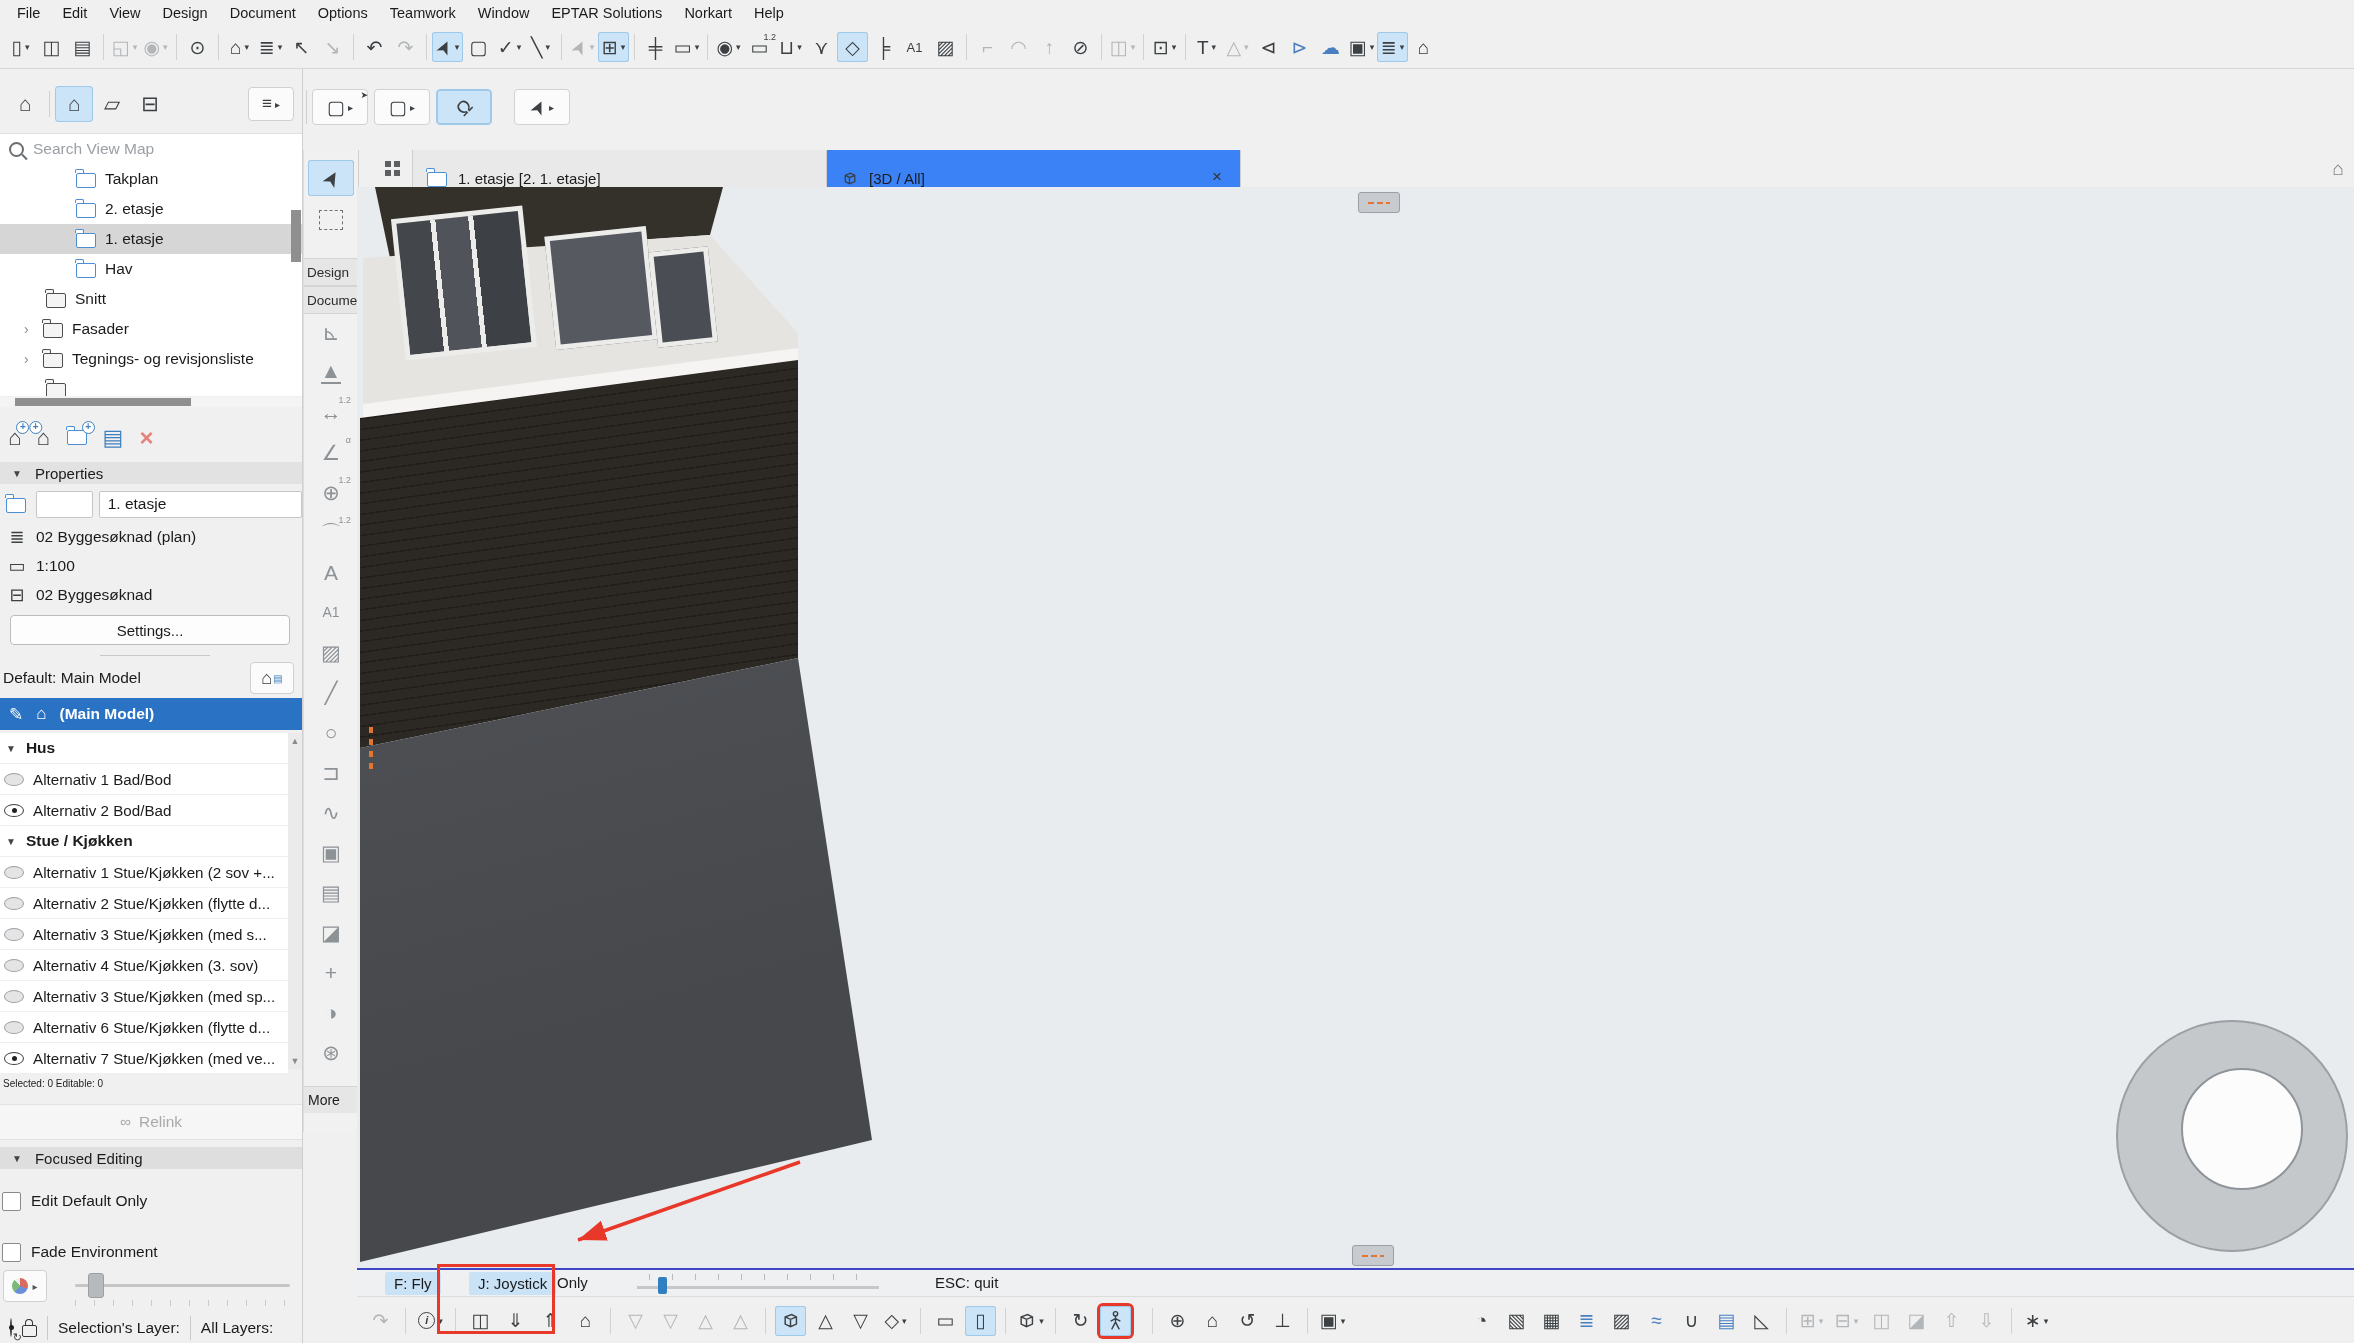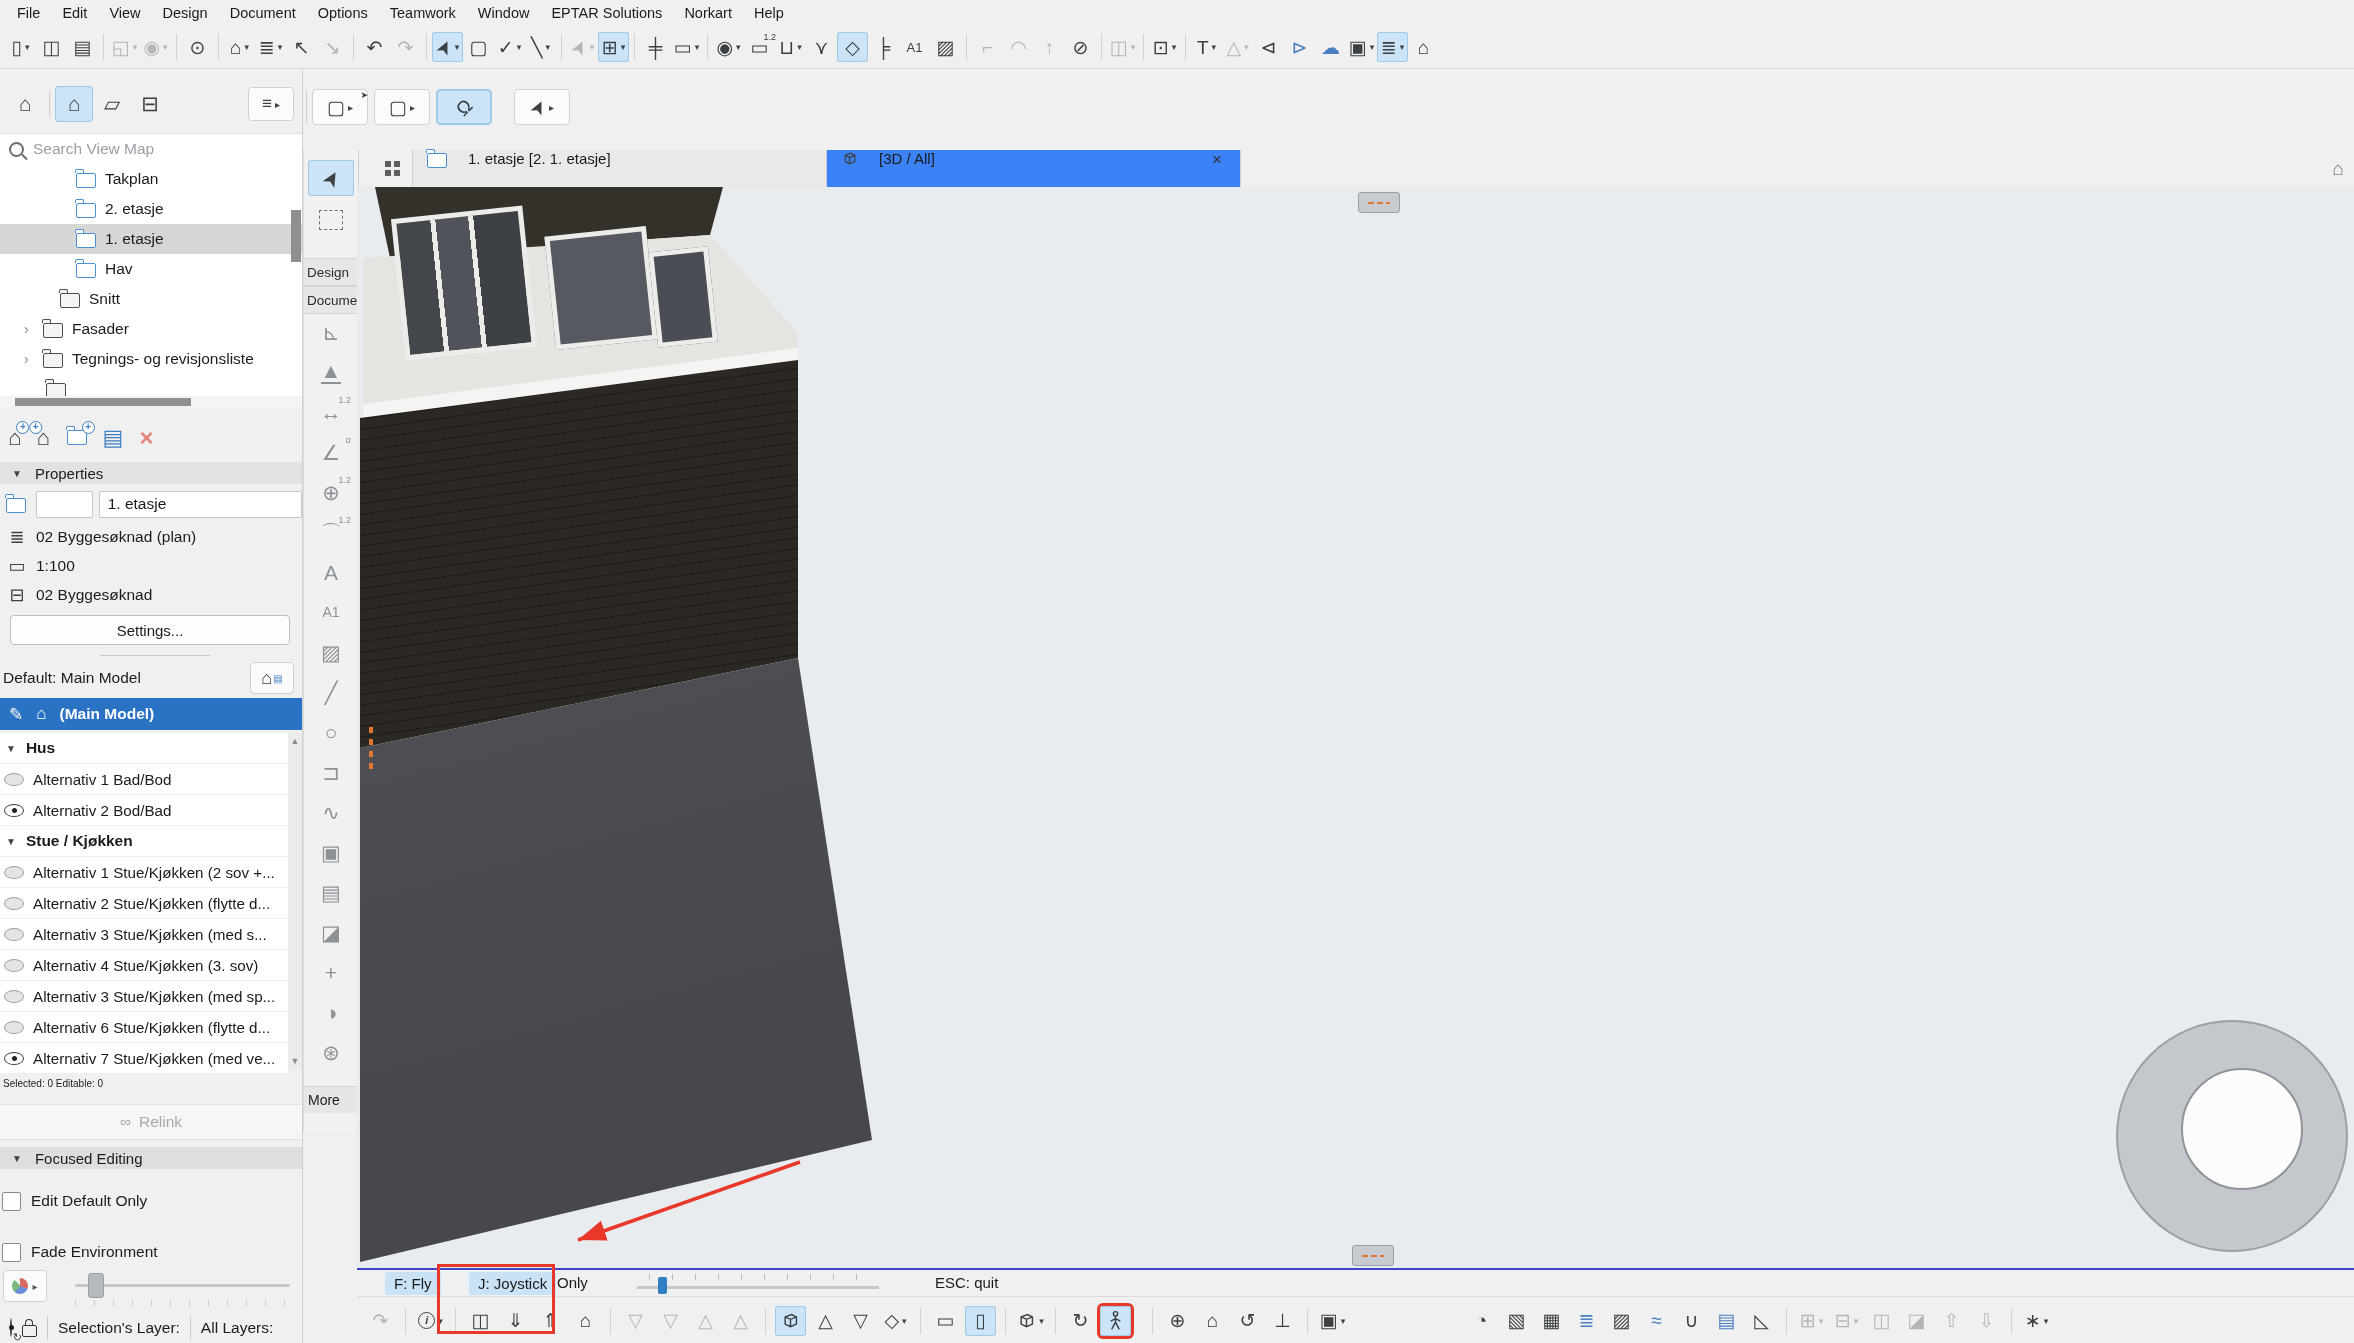--- a/index.html
+++ b/index.html
@@ -127,21 +127,21 @@
   .minitb .tbtn.sel{background:#cbe4f8;border-color:#9fc9e8}
   .minitb .tbtn .dd{font-size:10px}
   .minitb .tgap{width:8px}
   .mtsep{position:absolute;left:-6px;top:2px;width:1px;height:34px;background:#cfcfcf}
   
   .tabbar{position:absolute;left:357px;top:150px;right:0;height:37px;background:#f0f0f0;display:flex;align-items:stretch}
   .quad{width:15px;height:15px;background:#5c6063;margin:11px 12px 0 28px;flex:none;
         -webkit-mask:none;box-shadow:none;
         background:linear-gradient(#5c6063,#5c6063) 0 0/6px 6px no-repeat,linear-gradient(#5c6063,#5c6063) 9px 0/6px 6px no-repeat,
                    linear-gradient(#5c6063,#5c6063) 0 9px/6px 6px no-repeat,linear-gradient(#5c6063,#5c6063) 9px 9px/6px 6px no-repeat}
-  .tab{display:flex;align-items:flex-start;gap:21px;padding:0 14px;font-size:15px;border-right:1px solid #cfcfcf;width:385px}
+  .tab{display:flex;align-items:flex-end;gap:11px;padding:0 14px;font-size:15px;border-right:1px solid #cfcfcf;width:385px}
   .tab1{background:#e9e9e9;border-left:1px solid #cfcfcf}
   .tab2{background:#3b82f6}
   .tabclose{margin-left:auto;font-size:17px;color:#333;padding:0 4px}
   .tabcorner{margin-left:auto;margin-right:10px;align-self:center;font-size:19px;color:#7d8287}
   
   .canvas{position:absolute;left:357px;top:187px;width:1997px;height:1081px;background:#e9ecef;overflow:hidden}
   #building{position:absolute;left:0;top:0;width:540px;height:1081px}
   #building .ly{position:absolute;left:0;top:0;width:540px;height:1081px}
   .win{position:absolute;border:5px solid #ececea;background:#3f4347;transform:rotate(-6deg)}
   .win.mull{background:linear-gradient(90deg,#43474b 0 34px,#ececea 34px 39px,#50545a 39px 72px,#ececea 72px 77px,#3d4145 77px)}
@@ -386,21 +386,21 @@
           <span>2. etasje</span>
         </div>
         <div class="trow tsel" style="padding-left: 76px;">
           <span class="fldr"></span>
           <span>1. etasje</span>
         </div>
         <div class="trow" style="padding-left: 76px;">
           <span class="fldr"></span>
           <span>Hav</span>
         </div>
-        <div class="trow" style="padding-left: 60px;">
+        <div class="trow" style="padding-left: 46px;">
           <span class="fldr gray"></span>
           <span>Snitt</span>
         </div>
         <div class="trow" style="padding-left: 24px;">
           <span class="chev">›</span>
           <span class="fldr gray"></span>
           <span>Fasader</span>
         </div>
         <div class="trow" style="padding-left: 24px;">
           <span class="chev">›</span>

